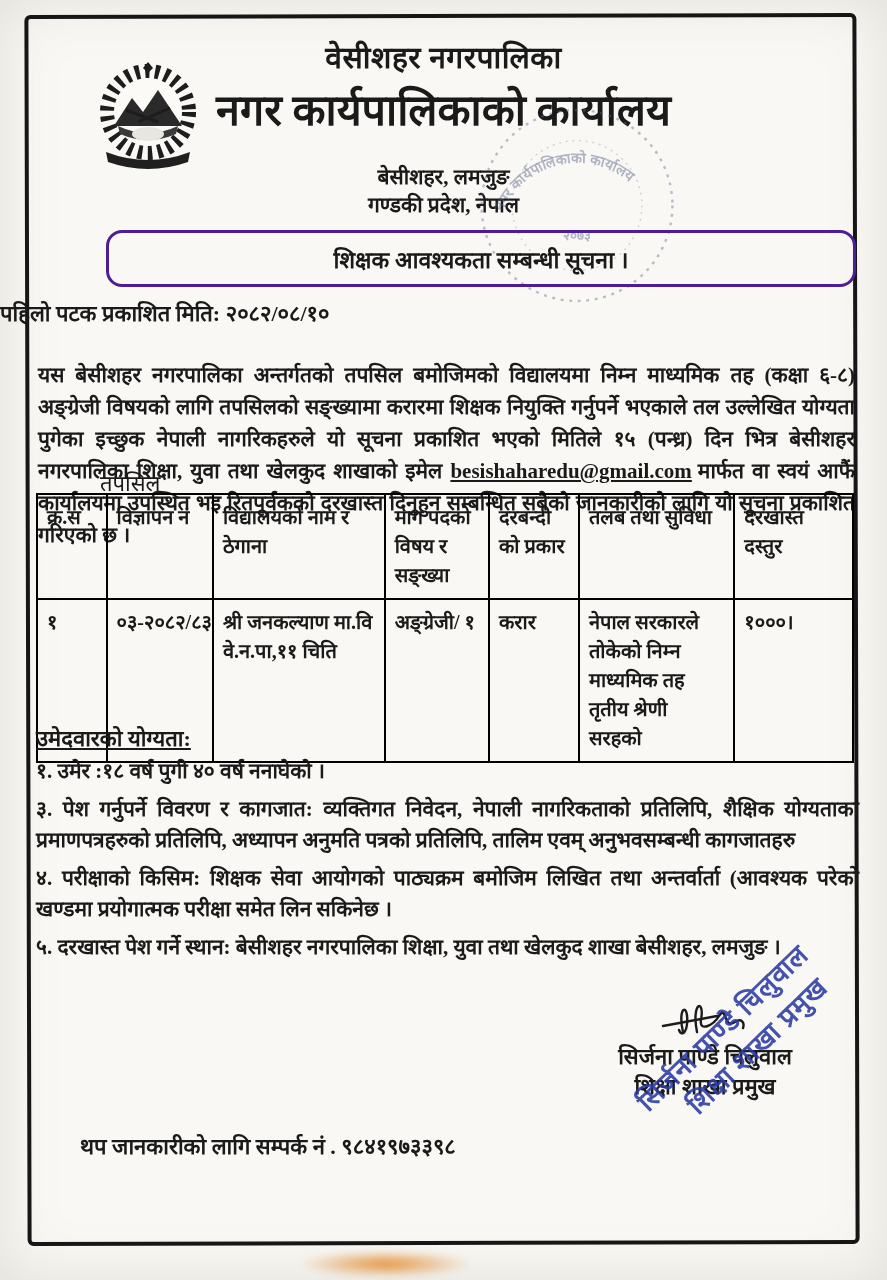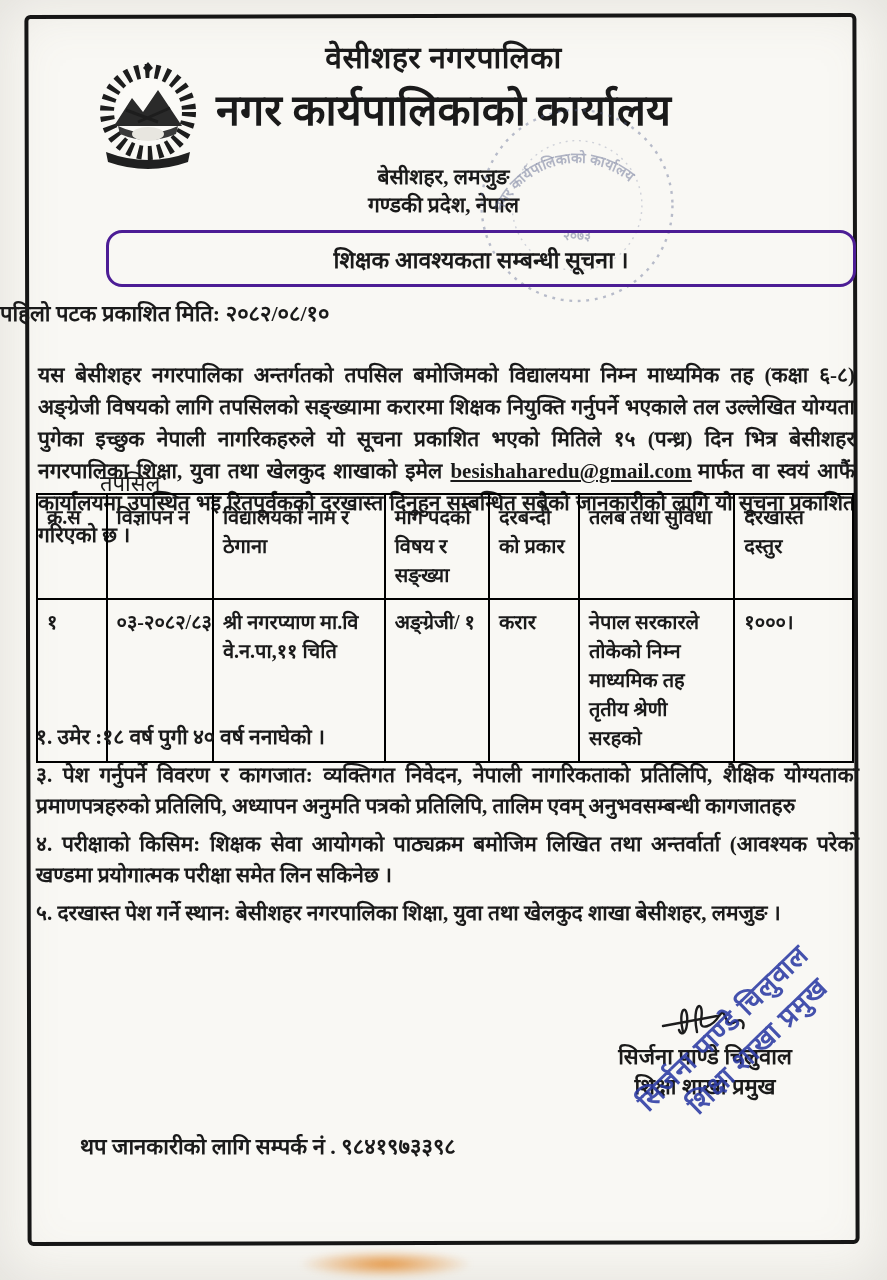--- a/index.html
+++ b/index.html
@@ -145,30 +145,31 @@
         <th>माग पदको विषय र सङ्ख्या</th>
         <th>दरबन्दी को प्रकार</th>
         <th>तलब तथा सुविधा</th>
         <th>दरखास्त दस्तुर</th>
       </tr>
     </thead>
     <tbody>
       <tr>
         <td>१</td>
         <td>०३-२०८२/८३</td>
-        <td>श्री नगरप्याण मा.वि वे.न.पा,११ चिति</td>
+        <td>श्री जनकल्याण मा.वि वे.न.पा,११ चिति</td>
         <td>अङ्ग्रेजी/ १</td>
         <td>करार</td>
         <td>नेपाल सरकारले तोकेको निम्न माध्यमिक तह तृतीय श्रेणी सरहको</td>
         <td>१०००।</td>
       </tr>
     </tbody>
   </table>
 
   <div class="quals">
+    <div class="quals-heading">उमेदवारको योग्यता:</div>
     <p class="qual-item">१. उमेर :१८ वर्ष पुगी ४० वर्ष ननाघेको ।</p>
     <p class="qual-item">३. पेश गर्नुपर्ने विवरण र कागजात: व्यक्तिगत निवेदन, नेपाली नागरिकताको प्रतिलिपि, शैक्षिक योग्यताका प्रमाणपत्रहरुको प्रतिलिपि, अध्यापन अनुमति पत्रको प्रतिलिपि, तालिम एवम् अनुभवसम्बन्धी कागजातहरु</p>
     <p class="qual-item">४. परीक्षाको किसिम: शिक्षक सेवा आयोगको पाठ्यक्रम बमोजिम लिखित तथा अन्तर्वार्ता (आवश्यक परेको खण्डमा प्रयोगात्मक परीक्षा समेत लिन सकिनेछ ।</p>
     <p class="qual-item">५. दरखास्त पेश गर्ने स्थान: बेसीशहर नगरपालिका शिक्षा, युवा तथा खेलकुद शाखा बेसीशहर, लमजुङ ।</p>
   </div>
 
   <div class="sign-block">
     <svg class="sign-squiggle" viewBox="0 0 96 52" aria-hidden="true">
       <g fill="none" stroke="#1c1c1c" stroke-width="2.4" stroke-linecap="round">
         <path d="M6 34 L60 24"></path>

